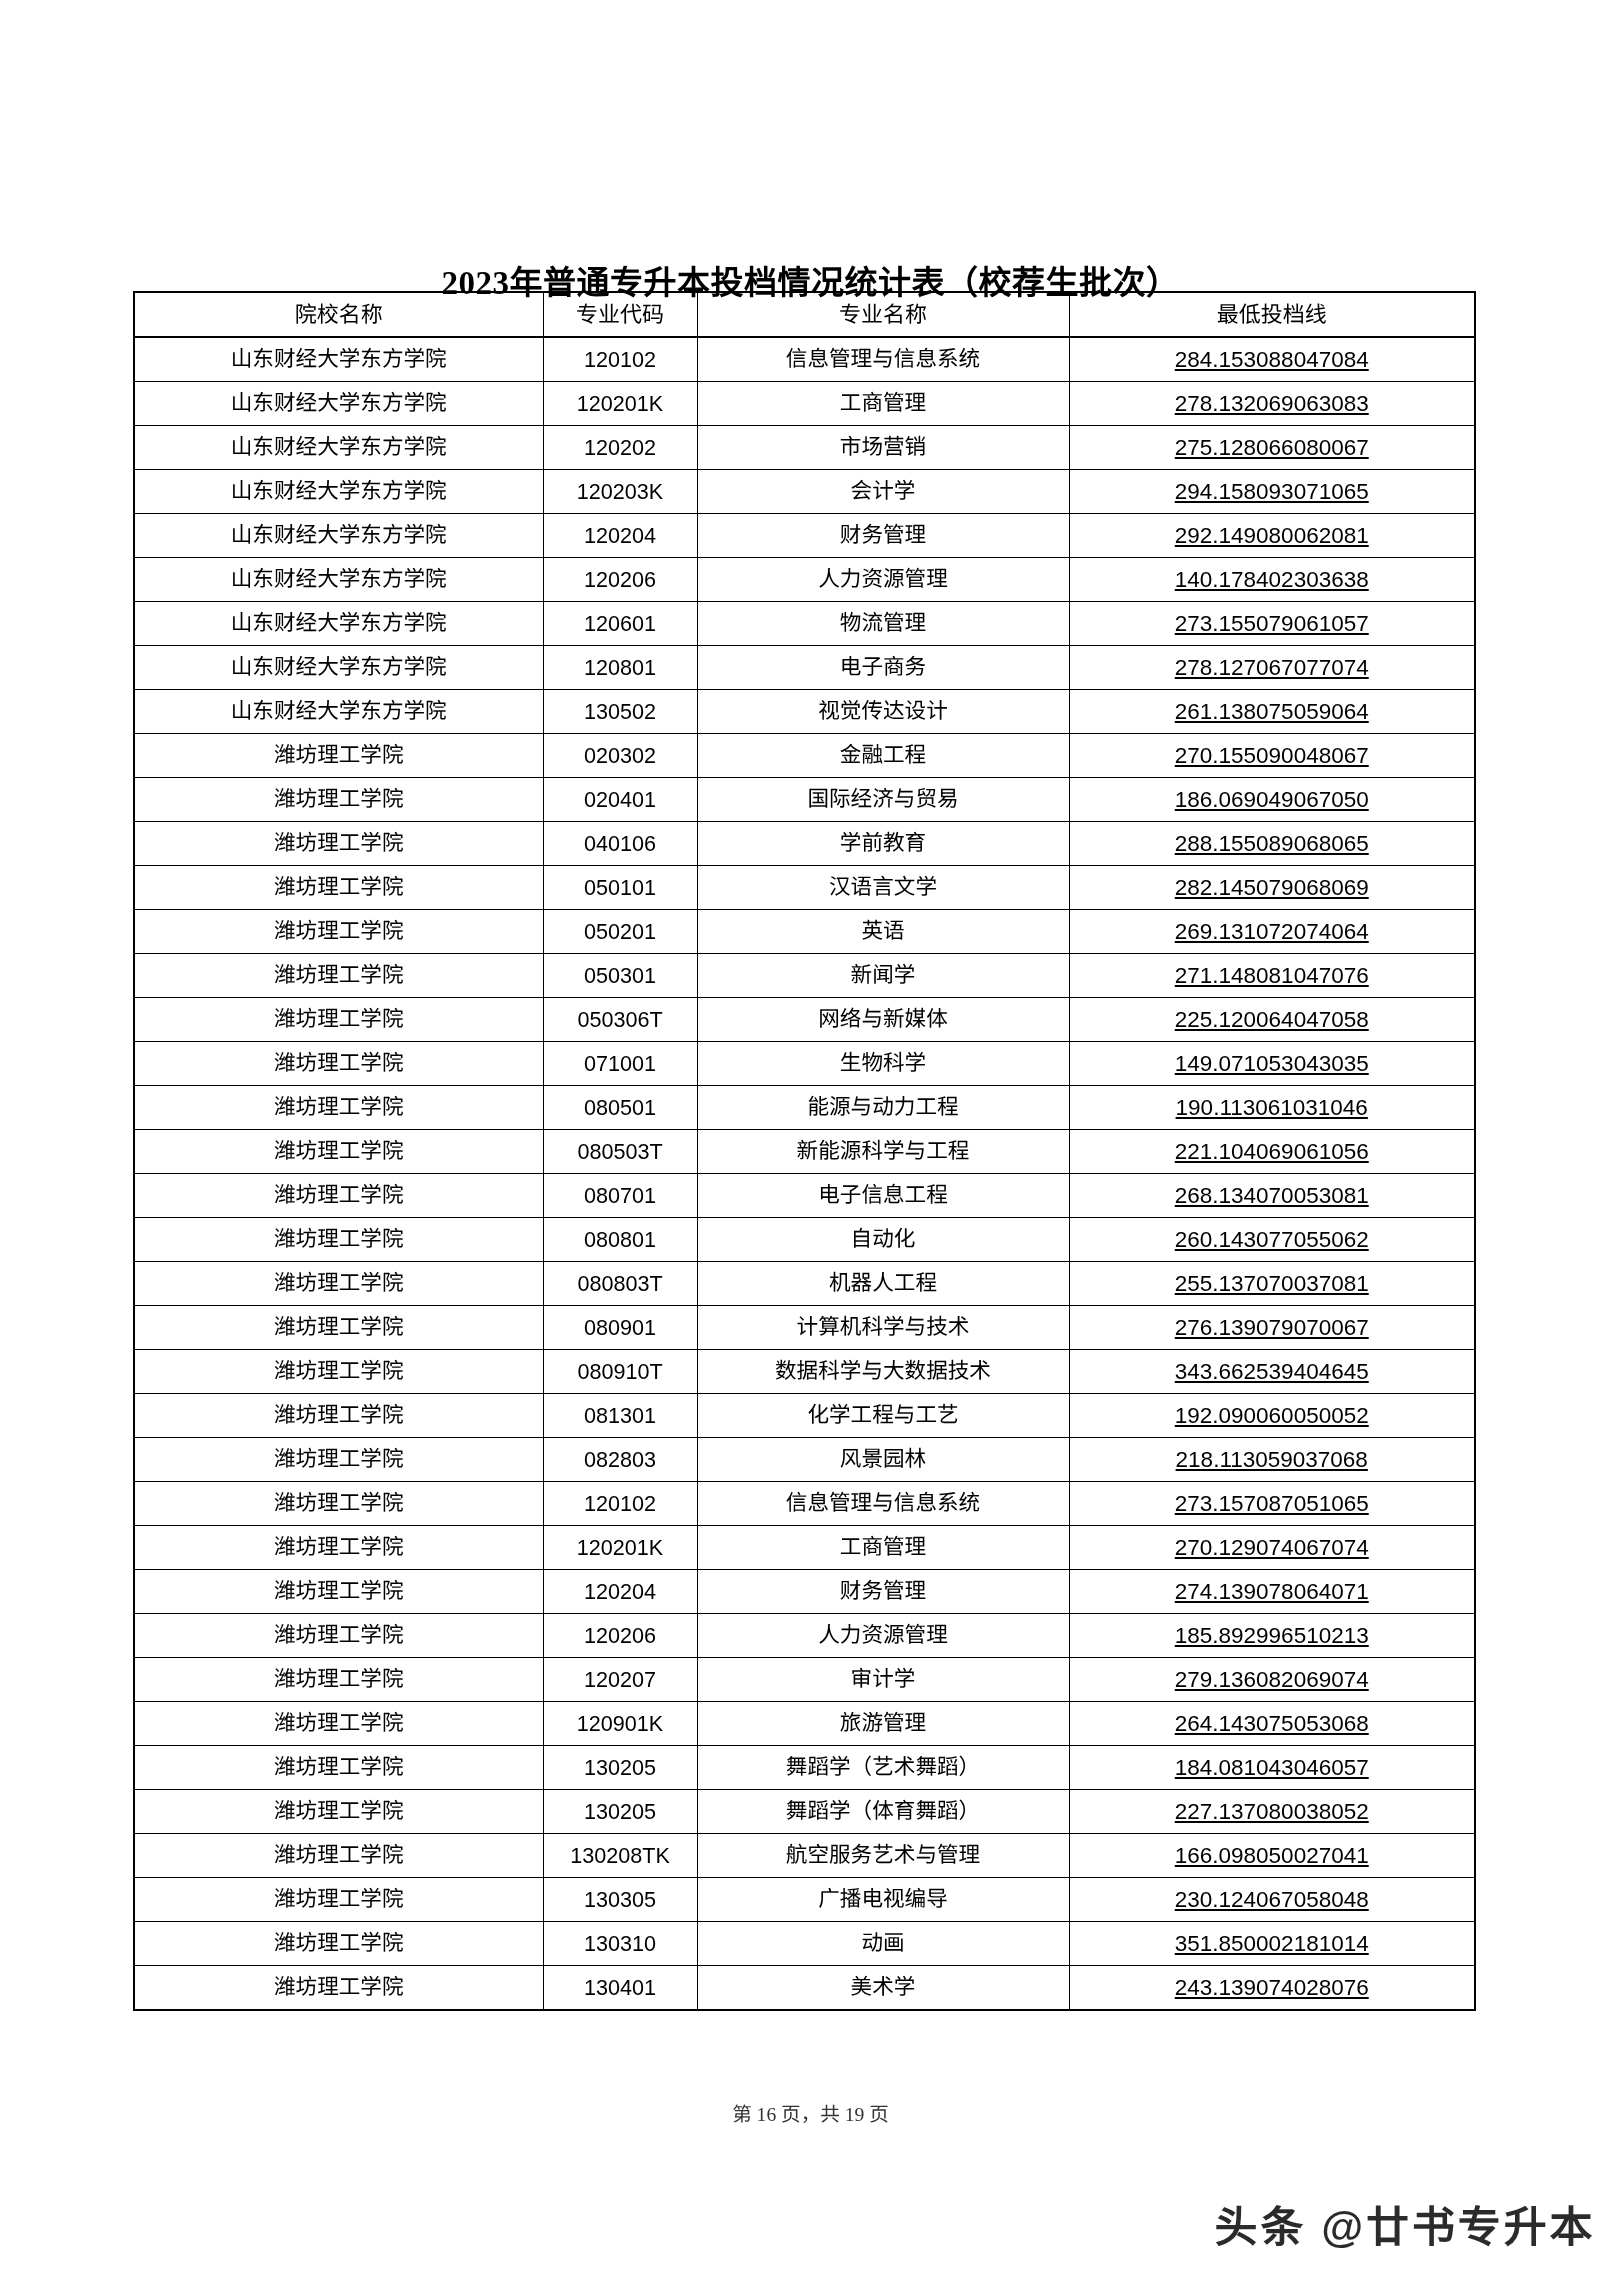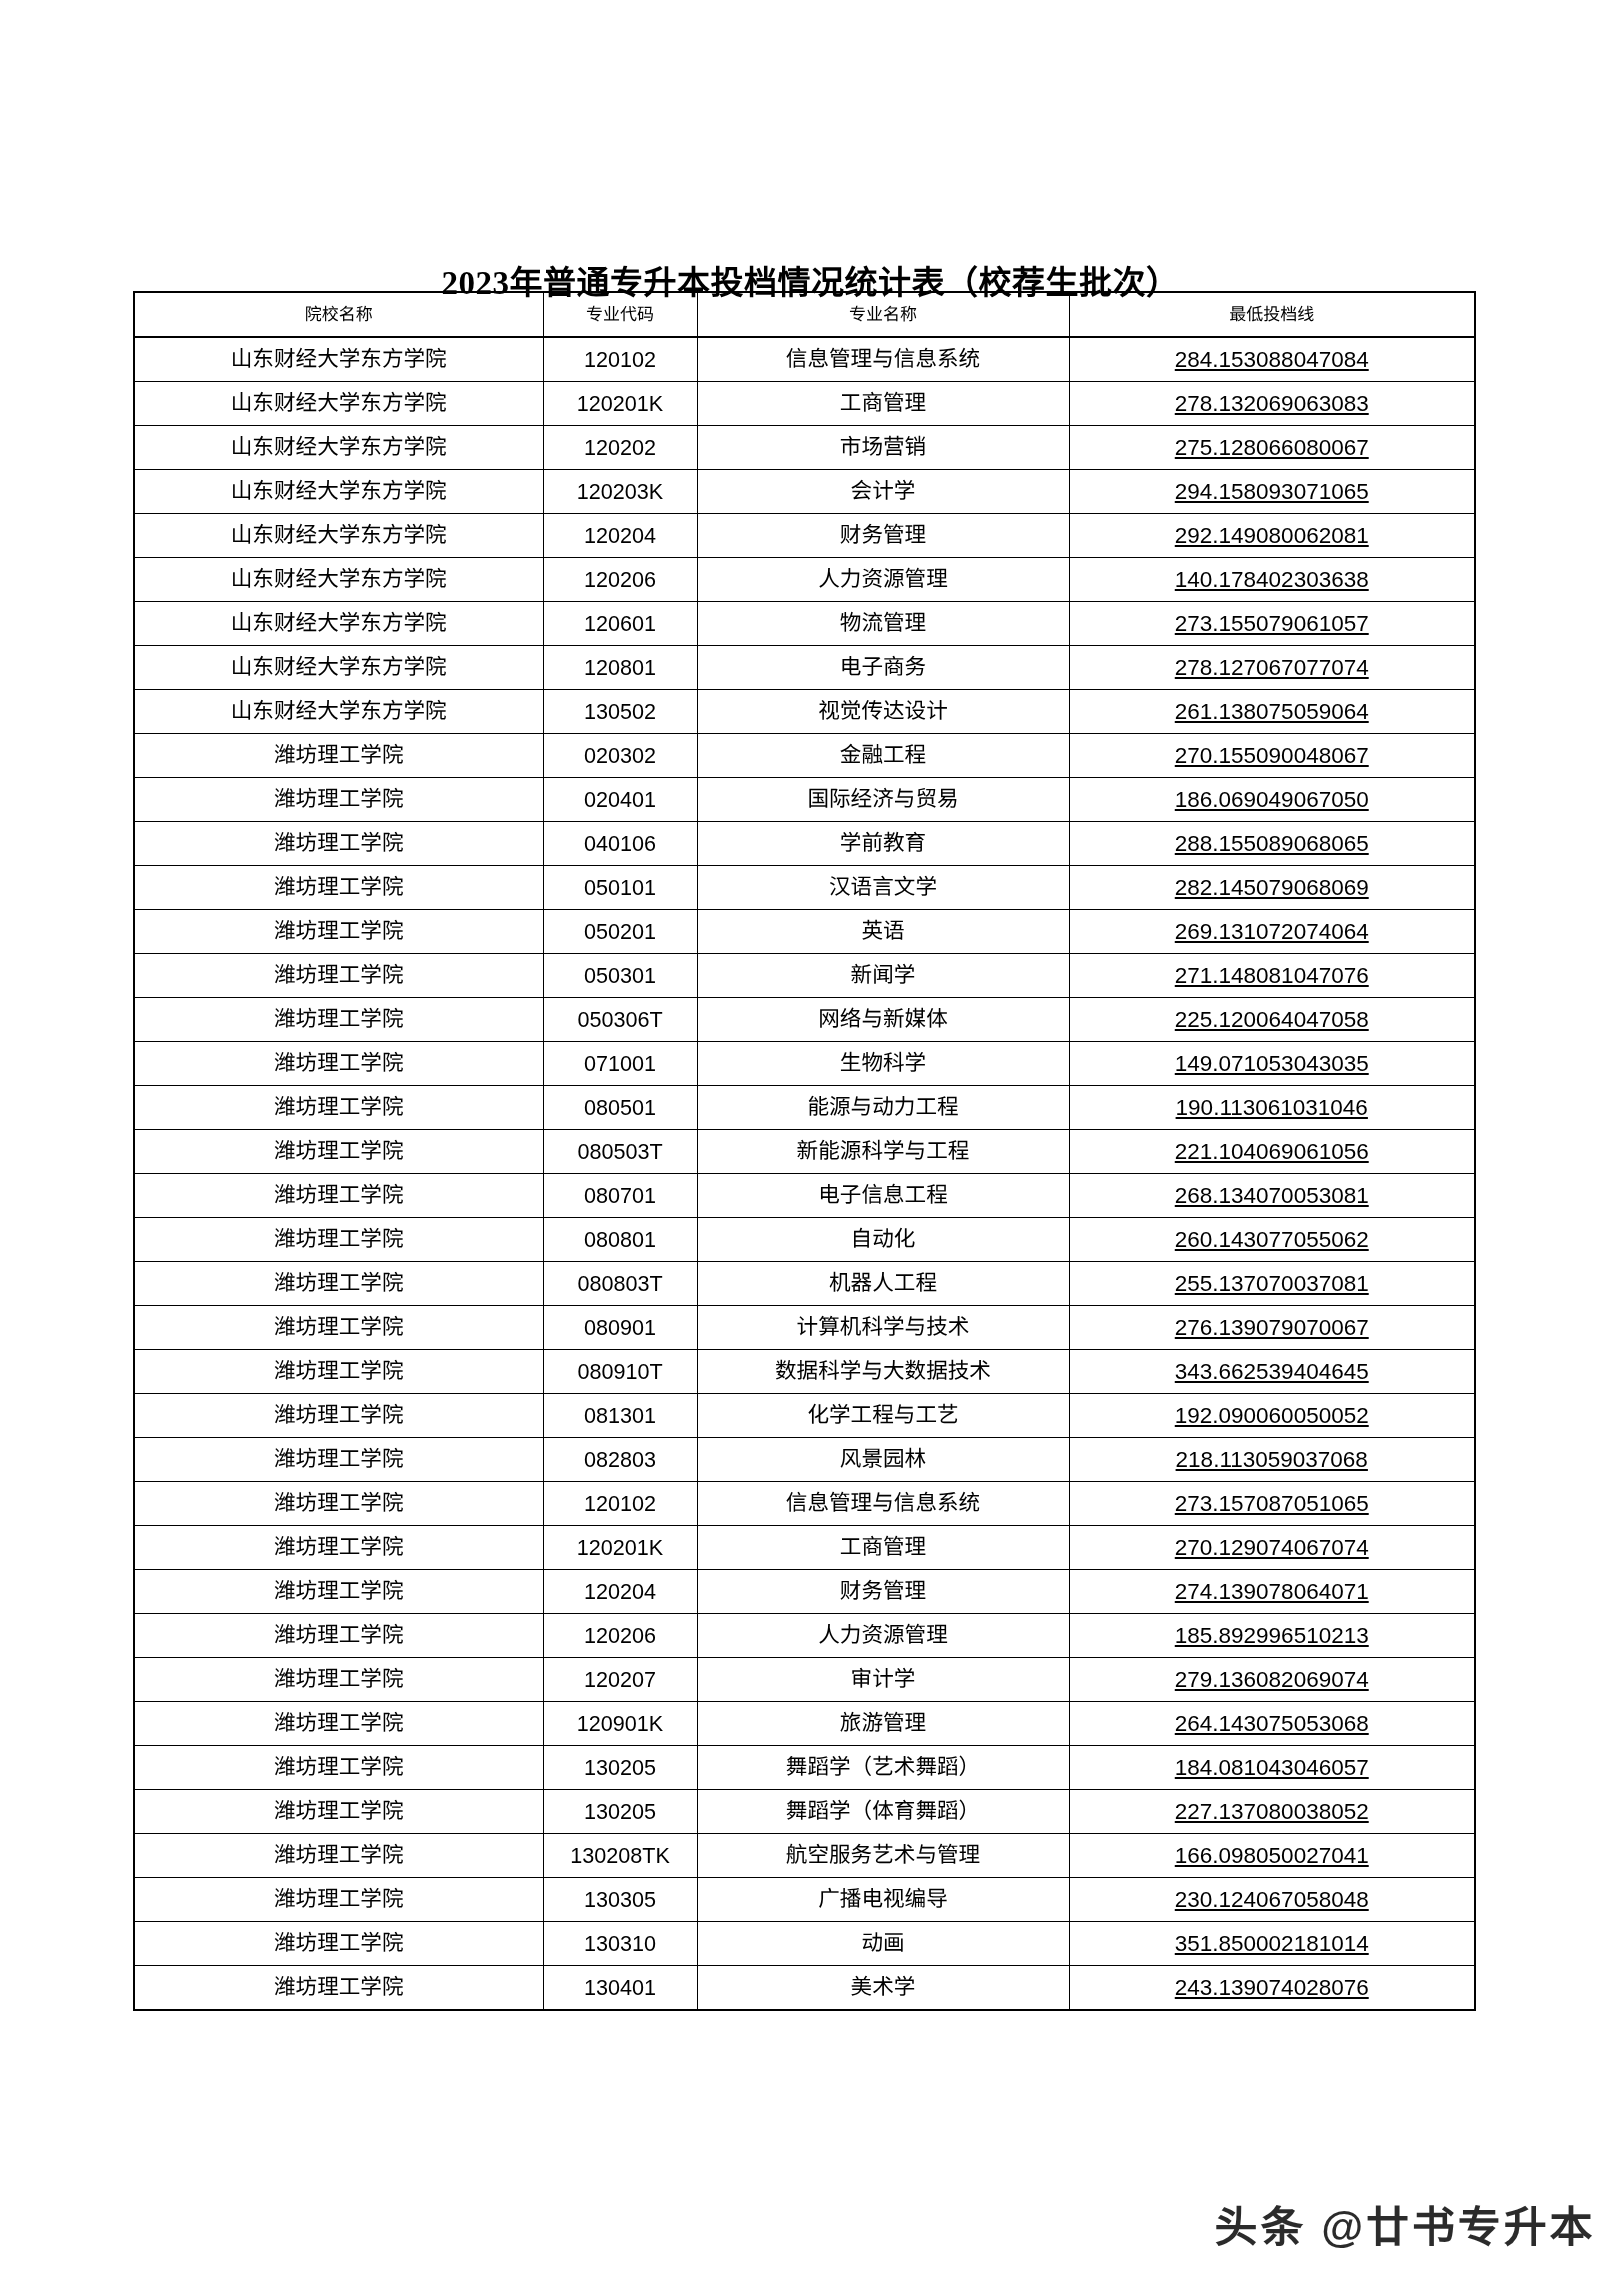--- a/index.html
+++ b/index.html
@@ -69,21 +69,21 @@
     padding: 0 2px;
     font-size: 21.6px;
     font-family: "Liberation Serif", "DejaVu Serif", serif;
     overflow: hidden;
     white-space: nowrap;
   }
 
   table.stat-table thead th {
     border-bottom: 2.9px solid #000;
     font-weight: normal;
-    font-size: 17px;
+    font-size: 22px;
   }
 
   table.stat-table td.code,
   table.stat-table td.score {
     font-family: "Liberation Sans", "DejaVu Sans", sans-serif;
     font-size: 21.6px;
     letter-spacing: 0px;
   }
 
   table.stat-table td.score {
@@ -366,17 +366,18 @@
           <tr>
             <td class="school">潍坊理工学院</td>
             <td class="code">130401</td>
             <td class="major">美术学</td>
             <td class="score">243.139074028076</td>
           </tr>
         </tbody>
     </table>
   </div>
 
+  <div class="page-footer">第 16 页，共 19 页</div>
 
   <div class="watermark">头条 @廿书专升本</div>
 
 </div>
 
 
 </body></html>

